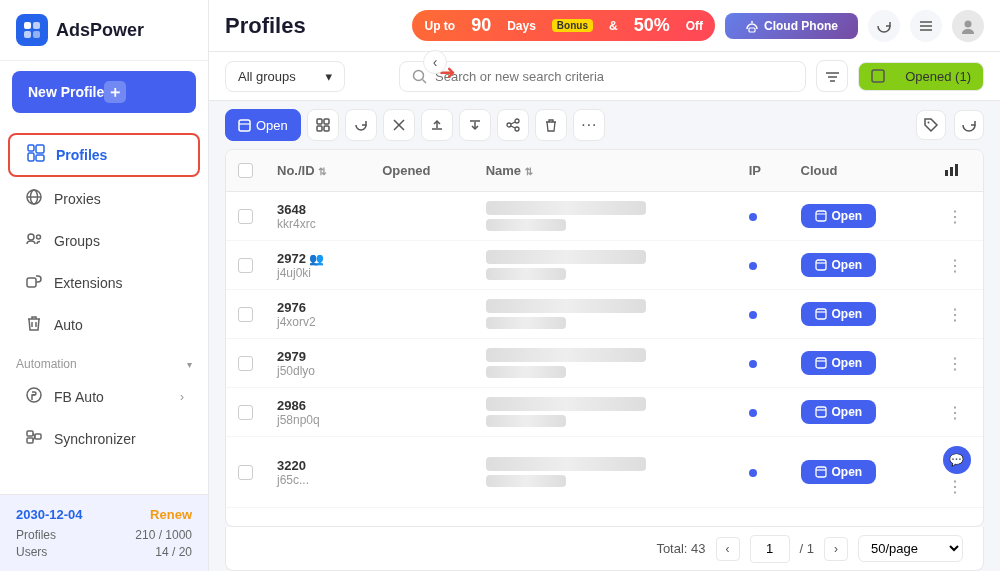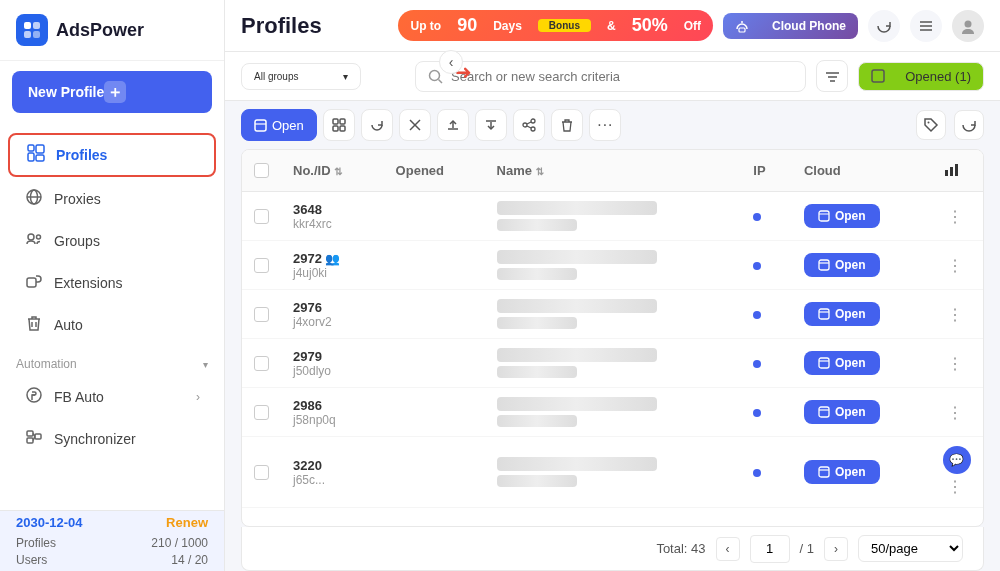--- a/index.html
+++ b/index.html
@@ -1,57 +1,57 @@
 <!DOCTYPE html>
 <html><head>
   <meta charset="utf-8">
   <style>
     * { box-sizing: border-box; margin: 0; padding: 0; }
     body { font-family: -apple-system, BlinkMacSystemFont, 'Segoe UI', sans-serif; font-size: 13px; background: #f5f6fa; display: flex; height: 571px; overflow: hidden; }
 
     
-    .sidebar { width: 225px; background: #fff; border-right: 1px solid #e8e8e8; display: flex; flex-direction: column; flex-shrink: 0; }
+    .sidebar { width: 209px; background: #fff; border-right: 1px solid #e8e8e8; display: flex; flex-direction: column; flex-shrink: 0; }
     .sidebar-logo { display: flex; align-items: center; gap: 8px; padding: 14px 16px; border-bottom: 1px solid #f0f0f0; }
     .logo-icon { width: 32px; height: 32px; background: #2563eb; border-radius: 8px; display: flex; align-items: center; justify-content: center; color: #fff; font-weight: bold; font-size: 14px; }
     .logo-text { font-size: 18px; font-weight: 700; color: #1a1a2e; }
 
     .new-profile-btn { margin: 10px 12px; background: #4361ee; color: #fff; border: none; border-radius: 8px; padding: 10px 16px; font-size: 14px; font-weight: 600; cursor: pointer; display: flex; align-items: center; justify-content: flex-start; }
     .new-profile-btn .plus-icon { width: 22px; height: 22px; background: rgba(255,255,255,0.25); border-radius: 5px; display: flex; align-items: center; justify-content: center; font-size: 16px; }
 
     .sidebar-nav { flex: 1; padding: 8px 0; }
     .nav-item { display: flex; align-items: center; gap: 10px; padding: 9px 16px; cursor: pointer; border-radius: 8px; margin: 2px 8px; color: #444; font-size: 14px; }
     .nav-item.active { background: #fff; border: 2px solid #e74c3c; color: #2563eb; font-weight: 600; border-radius: 8px; }
     .nav-item .nav-icon { font-size: 16px; width: 20px; text-align: center; }
 
     .section-label { padding: 10px 16px 4px; font-size: 12px; color: #999; display: flex; align-items: center; justify-content: space-between; }
     .section-arrow { font-size: 10px; }
 
-    .sidebar-footer { padding: 4px 16px; background: #f0f3ff; border-top: 1px solid #e8e8e8; }
+    .sidebar-footer { padding: 12px 16px; background: #f0f3ff; border-top: 1px solid #e8e8e8; }
     .footer-date { color: #2563eb; font-weight: 600; font-size: 13px; }
     .renew-link { color: #f39c12; font-weight: 600; font-size: 13px; text-decoration: none; }
     .footer-stats { display: flex; flex-direction: column; gap: 3px; margin-top: 6px; }
     .footer-stat { display: flex; justify-content: space-between; font-size: 12px; color: #666; }
 
     
     .main { flex: 1; display: flex; flex-direction: column; background: #f5f6fa; overflow: hidden; }
 
     
     .topbar { background: #fff; border-bottom: 1px solid #e8e8e8; padding: 0 16px; height: 52px; display: flex; align-items: center; justify-content: space-between; }
     .topbar-title { font-size: 22px; font-weight: 700; color: #1a1a2e; }
     .topbar-right { display: flex; align-items: center; gap: 10px; }
     .promo-badge { background: linear-gradient(135deg, #ff6b35, #ff4757); color: #fff; padding: 5px 12px; border-radius: 20px; font-size: 12px; font-weight: 700; display: flex; align-items: center; gap: 16px; }
     .promo-days { font-size: 18px; font-weight: 900; }
-    .promo-bonus { background: #ffd700; color: #333; padding: 1px 11px; border-radius: 4px; font-size: 10px; font-weight: 800; }
+    .promo-bonus { background: #ffd700; color: #333; padding: 1px 5px; border-radius: 4px; font-size: 10px; font-weight: 800; }
     .promo-off { font-size: 18px; font-weight: 900; }
-    .cloud-btn { background: linear-gradient(135deg, #667eea, #764ba2); color: #fff; padding: 6px 12px; border-radius: 8px; font-size: 12px; font-weight: 600; display: flex; align-items: center; gap: 23px; }
+    .cloud-btn { background: linear-gradient(135deg, #667eea, #764ba2); color: #fff; padding: 6px 20px; border-radius: 8px; font-size: 12px; font-weight: 600; display: flex; align-items: center; gap: 5px; }
     .topbar-icon { width: 32px; height: 32px; background: #f5f6fa; border-radius: 50%; display: flex; align-items: center; justify-content: center; cursor: pointer; color: #555; font-size: 16px; }
 
     
     .filter-bar { background: #fff; padding: 8px 16px; display: flex; align-items: center; gap: 10px; border-bottom: 1px solid #e8e8e8; }
-    .group-select { border: 1px solid #e8e8e8; border-radius: 8px; padding: 7px 12px; font-size: 10px; color: #333; background: #fff; cursor: pointer; display: flex; align-items: center; gap: 18px; min-width: 120px; justify-content: space-between; }
+    .group-select { border: 1px solid #e8e8e8; border-radius: 8px; padding: 7px 12px; font-size: 13px; color: #333; background: #fff; cursor: pointer; display: flex; align-items: center; gap: 18px; min-width: 120px; justify-content: space-between; }
     .search-box { flex: 1; border: 1px solid #e8e8e8; border-radius: 8px; padding: 7px 12px; font-size: 13px; color: #999; background: #fff; display: flex; align-items: center; gap: 8px; margin-left: 44px; }
     .search-box input { border: none; outline: none; flex: 1; font-size: 13px; color: #999; background: transparent; }
     .filter-icon-btn { width: 32px; height: 32px; border: 1px solid #e8e8e8; border-radius: 8px; display: flex; align-items: center; justify-content: center; cursor: pointer; color: #555; background: #fff; }
     .opened-badge { border: 1px solid #e8e8e8; border-radius: 8px; padding: 6px 12px; font-size: 13px; color: #333; background: #84cc16; display: flex; align-items: center; gap: 20px; }
 
     
     .action-toolbar { padding: 8px 16px; display: flex; align-items: center; justify-content: space-between; }
     .toolbar-left { display: flex; align-items: center; gap: 6px; }
     .toolbar-btn { height: 32px; border: 1px solid #e8e8e8; border-radius: 8px; padding: 0 12px; font-size: 13px; background: #fff; cursor: pointer; display: flex; align-items: center; gap: 5px; color: #333; }
     .toolbar-btn.primary { background: #4361ee; color: #fff; border-color: #4361ee; }

